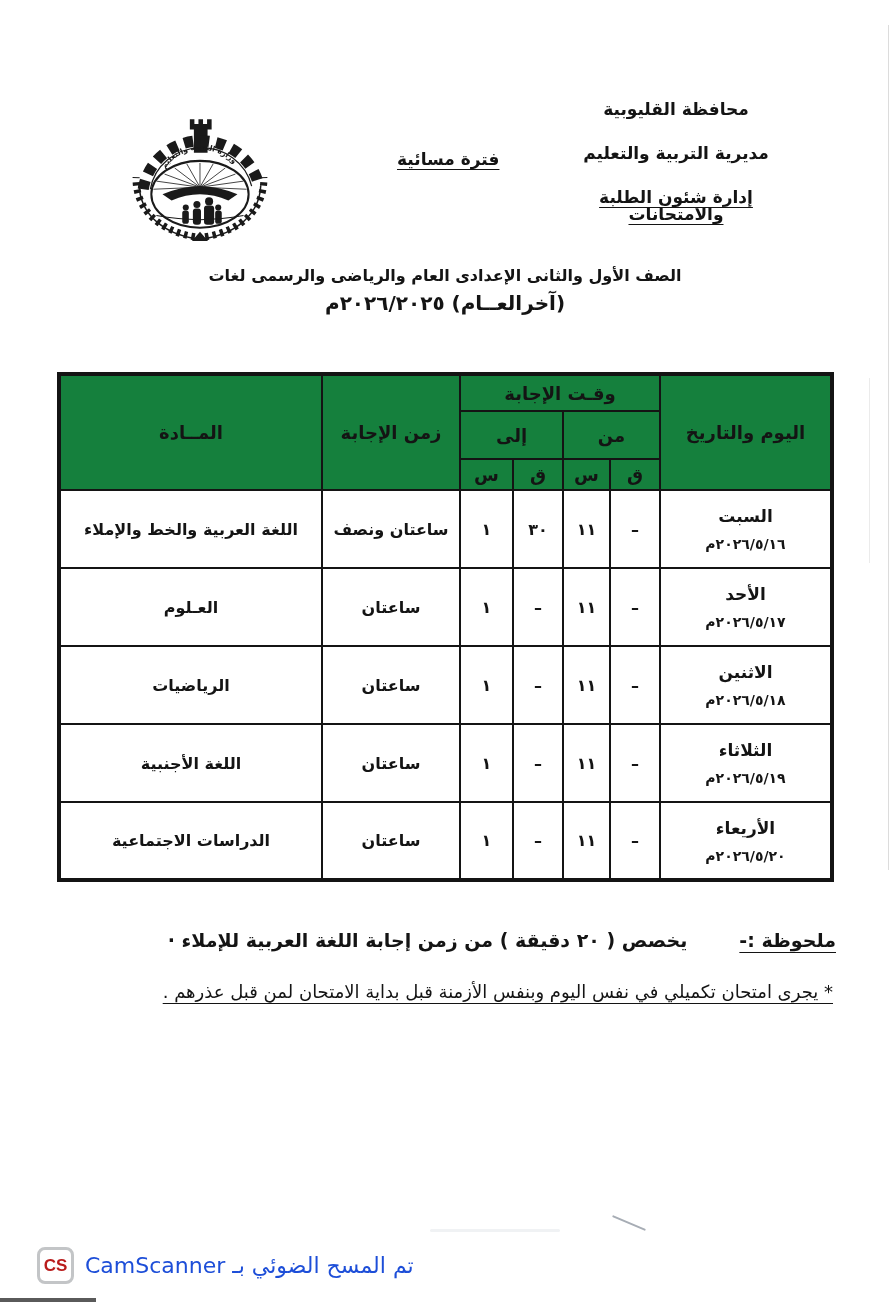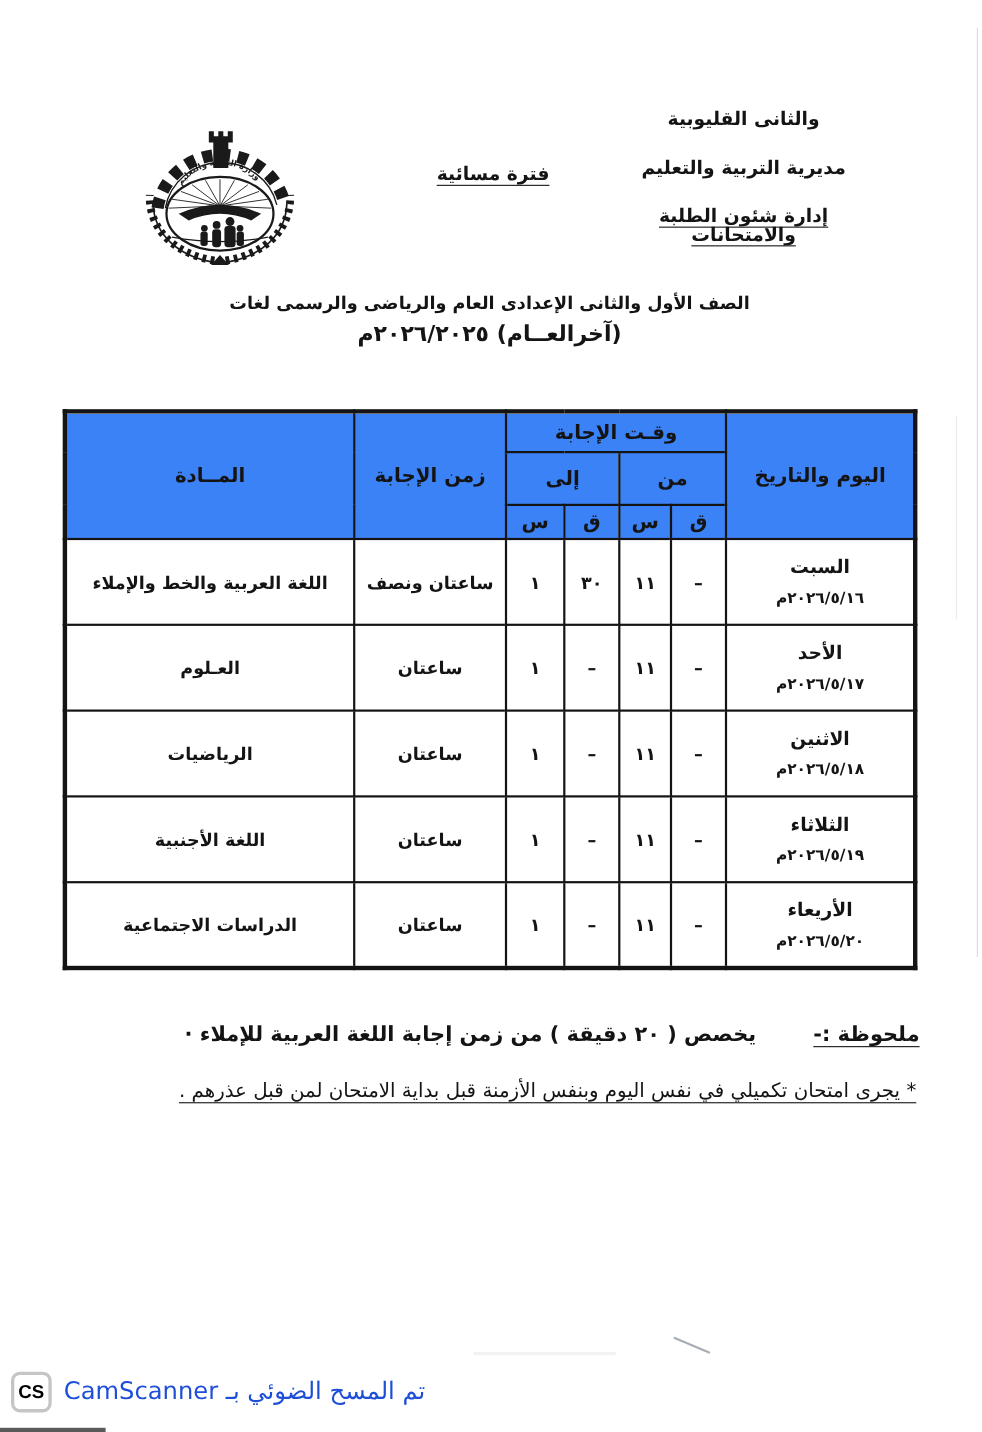--- a/index.html
+++ b/index.html
@@ -34,21 +34,21 @@
   .exam-table{
     position:absolute;top:372px;left:57px;
     direction:rtl;border-collapse:collapse;table-layout:fixed;
     border:4px solid #141414;
     font-weight:bold;
   }
   .exam-table th,.exam-table td{
     border:2.5px solid #141414;text-align:center;vertical-align:middle;
     padding:0;overflow:hidden;
   }
-  .exam-table th{background:#3b82f6;font-size:18px;}
+  .exam-table th{background:#15803d;font-size:18px;}
   .exam-table td{background:#ffffff;font-size:16px;}
   .h-r1{height:37px;}
   .h-r2{height:48px;}
   .h-r3{height:31px;}
   .data-row{height:78px;}
   .th-big{font-size:19px;}
   .day-name{font-size:17px;margin-bottom:10px;}
   .day-date{font-size:14px;letter-spacing:2px;}
   .cell-duration{font-size:17px;}
   .cell-subject{font-size:18px;}
@@ -68,33 +68,34 @@
   .fold-line{position:absolute;left:888px;top:25px;width:1px;height:845px;background:#dcdcdc;}
   .fold-line2{position:absolute;left:869px;top:378px;width:1px;height:185px;background:#ebebeb;}
   .pen-mark{position:absolute;left:611px;top:1222px;width:36px;height:2px;background:#a7adb5;transform:rotate(23deg);border-radius:2px;}
   .smudge{position:absolute;left:430px;top:1229px;width:130px;height:3px;background:#f0f2f4;border-radius:2px;}
   .corner-shadow{position:absolute;left:0;bottom:0;width:96px;height:4px;background:#5a5a5a;}
   
   .scanbar{position:absolute;left:10px;top:1247px;display:flex;align-items:center;gap:11px;}
   .cs-badge{
     width:31px;height:31px;border:3.5px solid #c3c5c7;border-radius:8px;
     display:flex;align-items:center;justify-content:center;
-    color:#000000;font-weight:bold;font-size:17px;
+    color:#b91c1c;font-weight:bold;font-size:17px;
     font-family:"Liberation Sans","DejaVu Sans",sans-serif;
+    margin-left:27px;
   }
   .scan-text{
     direction:rtl;color:#1d4ed8;font-size:22px;
     font-family:"DejaVu Sans",sans-serif;
   }
 </style>
 </head>
 <body>
 
 <div class="org-block">
-  <div class="org-line">والثانى القليوبية</div>
+  <div class="org-line">محافظة القليوبية</div>
   <div class="org-line">مديرية التربية والتعليم</div>
   <div class="org-line">إدارة شئون الطلبة والامتحانات</div>
 </div>
 
 <div class="period-label">فترة مسائية</div>
 
 <div class="logo-wrap">
   <svg width="152" height="142" viewBox="0 0 150 140">
 
     <path d="M67,52 L67,29 L63,29 L63,19 L67.5,19 L67.5,23.5 L71.5,23.5 L71.5,19 L76,19 L76,23.5 L80,23.5 L80,19 L84.5,19 L84.5,29 L80.5,29 L80.5,52 Z" fill="#1a1a1a"></path>

